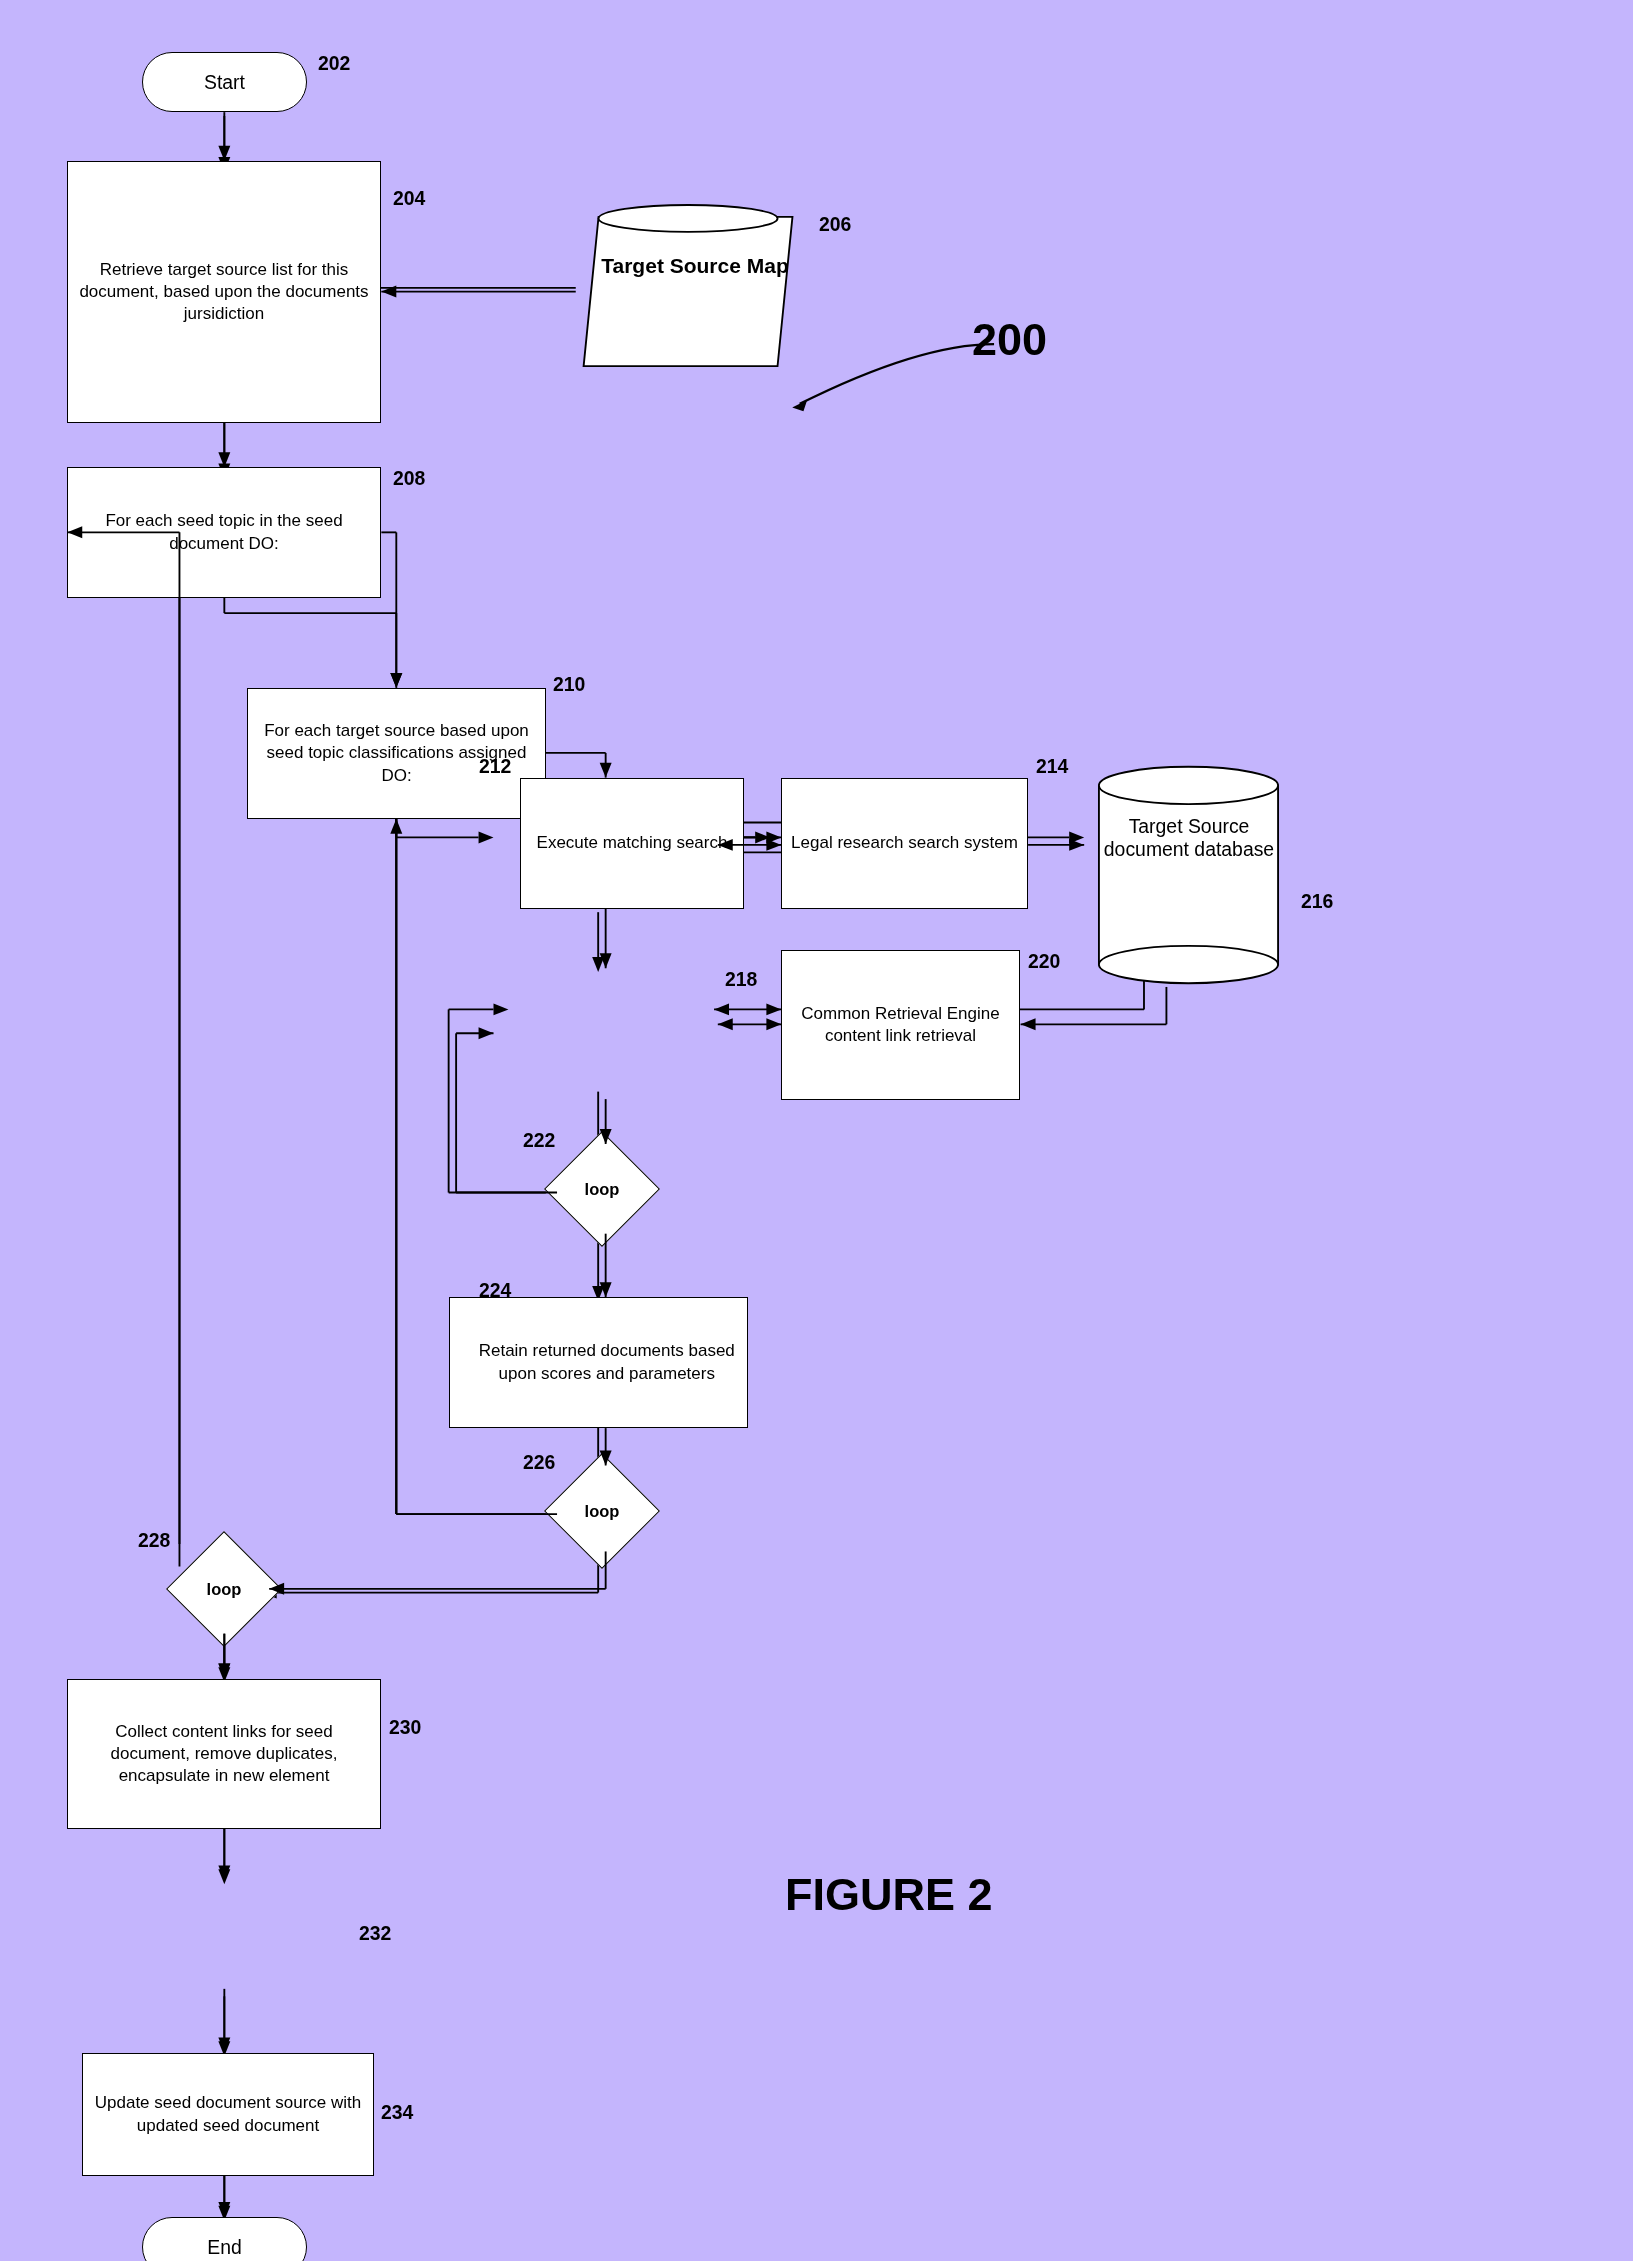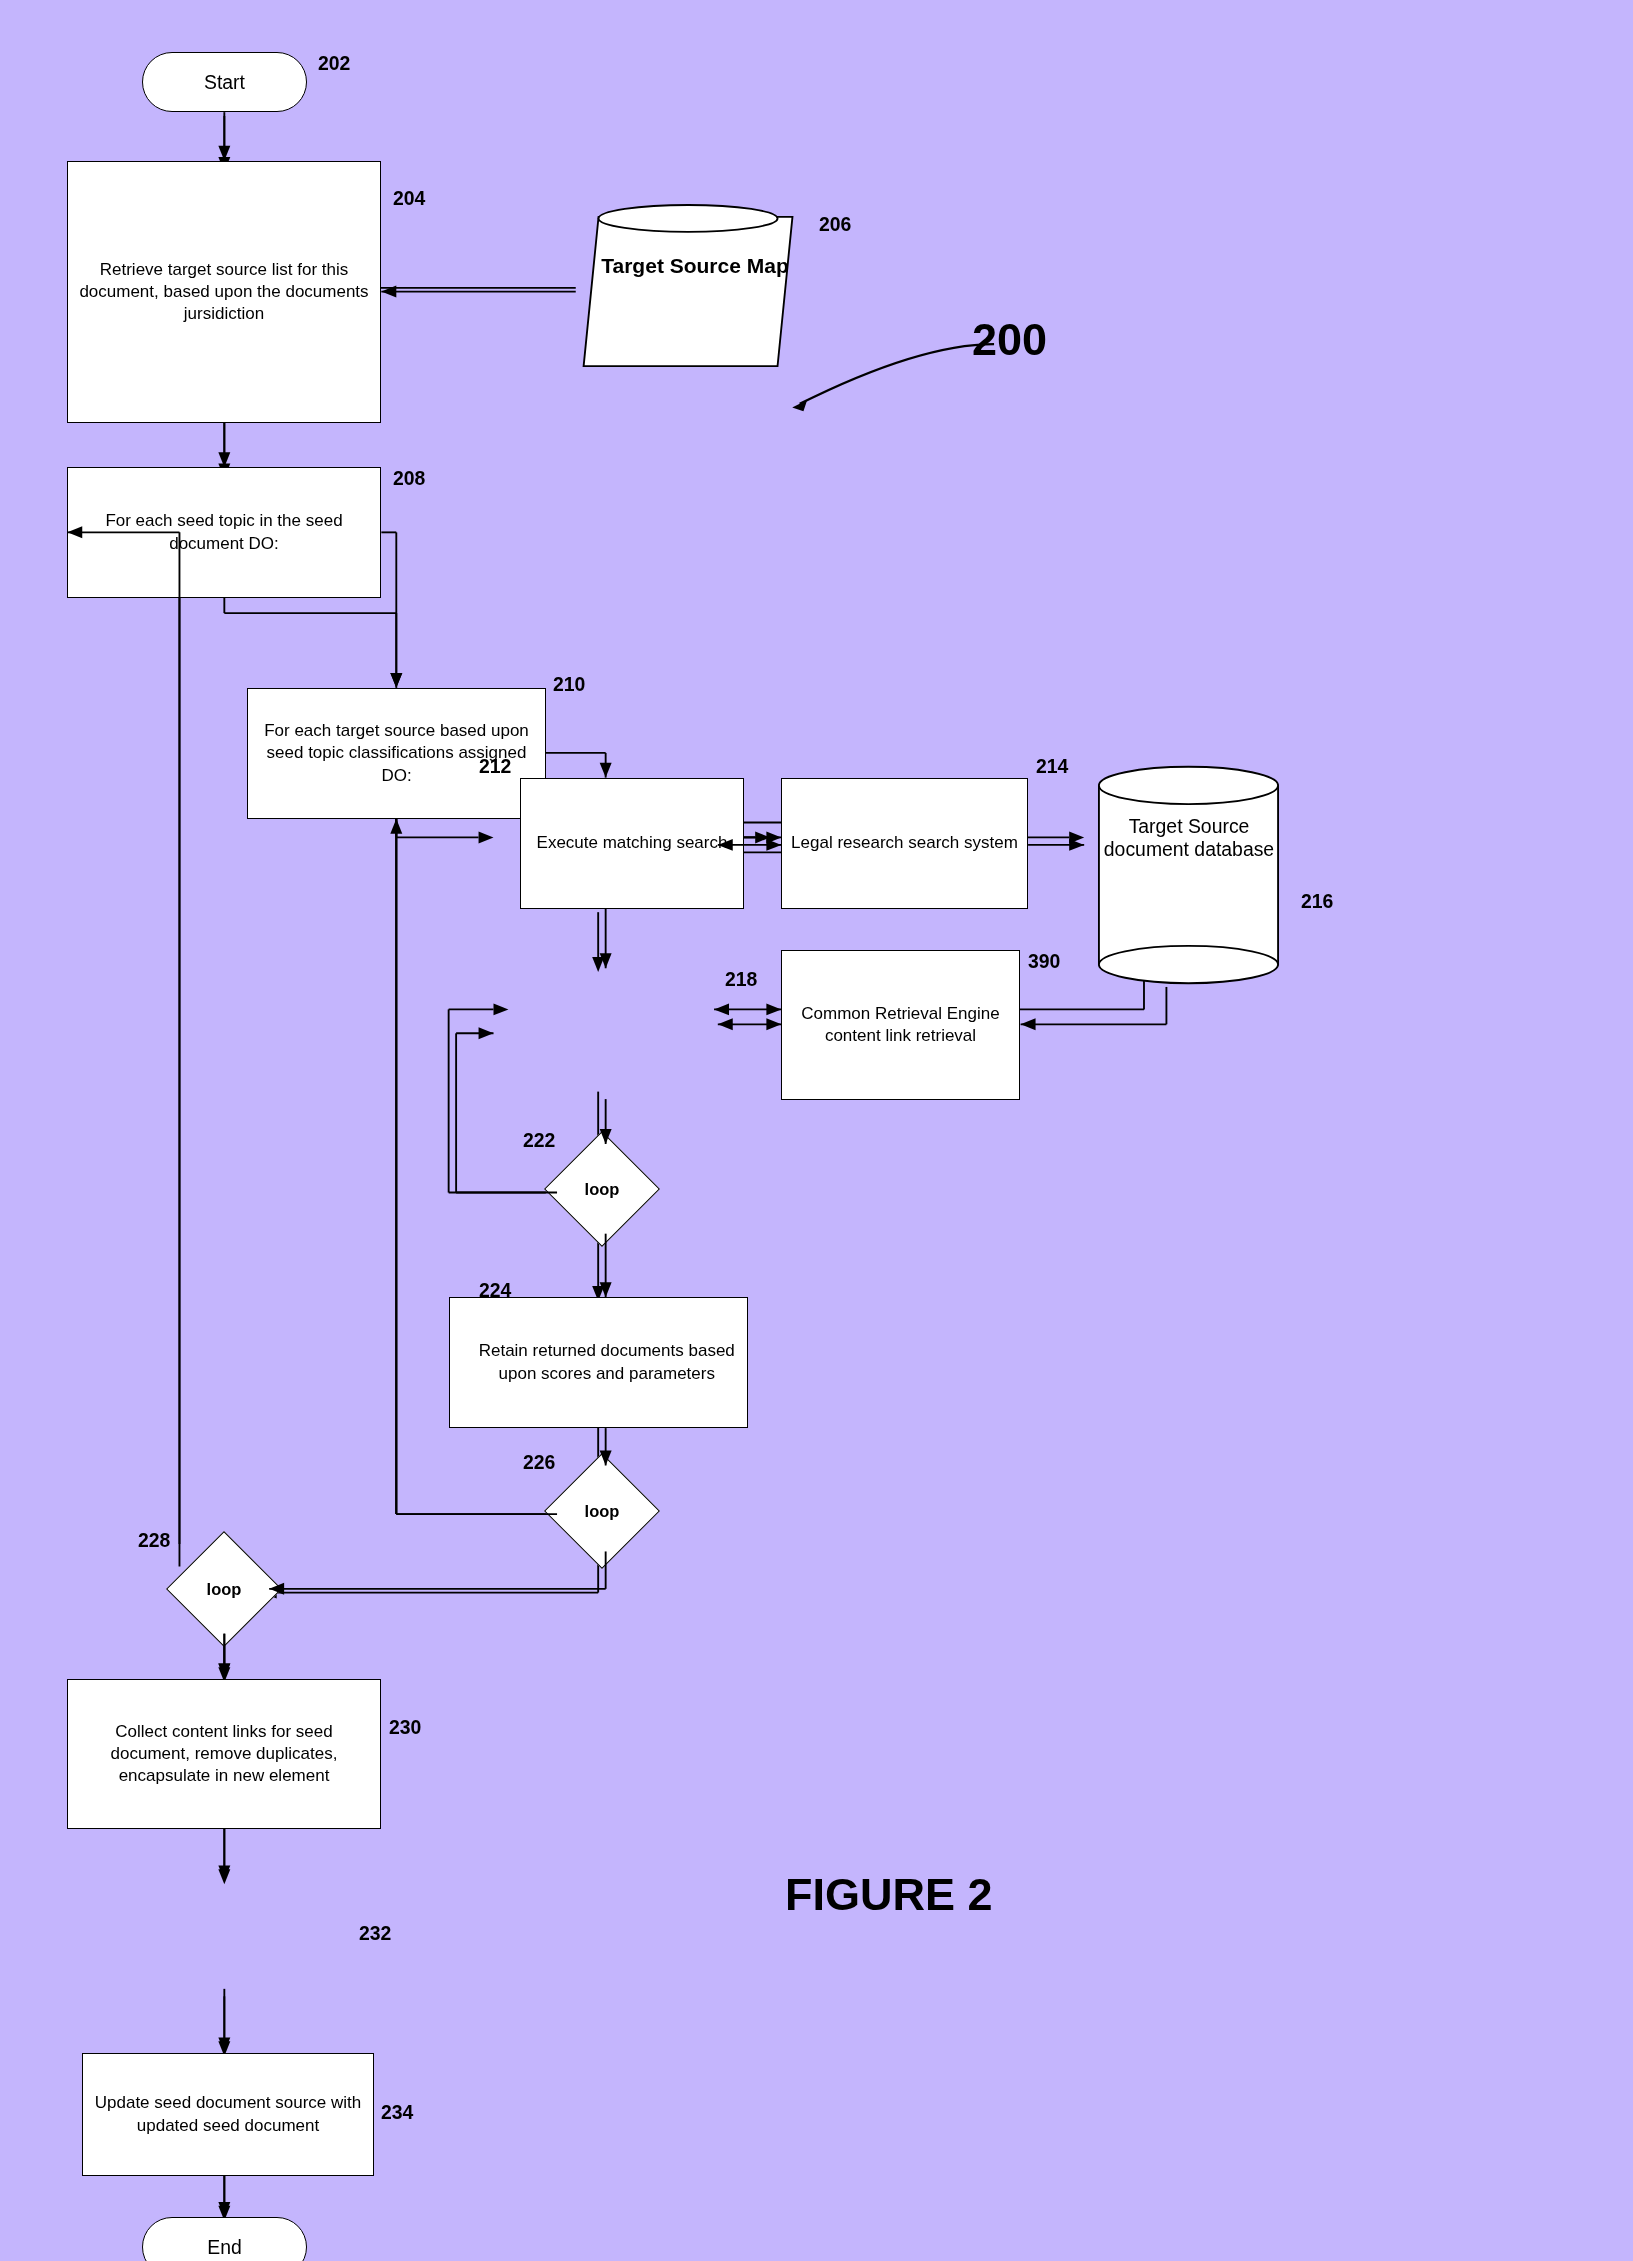--- a/index.html
+++ b/index.html
@@ -225,21 +225,21 @@
   <div style="position:absolute; left:1088px; top:815px; width:202px; text-align:center; font-size:19.4px;">
     <span>Target Source document database</span>
   </div>
   <div class="label-text" style="left:1301px; top:890px;">216</div>
 
   <div class="label-text" style="left:725px; top:968px;">218</div>
 
   <div class="flow-box" style="left:781px; top:950px; width:239px; height:150px;">
     <span>Common Retrieval Engine content link retrieval</span>
   </div>
-  <div class="label-text" style="left:1028px; top:950px;">390</div>
+  <div class="label-text" style="left:1028px; top:950px;">220</div>
 
   <div class="flow-diamond" style="left:557px; top:1144px;">
     <div class="flow-diamond-inner"></div>
     <span class="flow-diamond-text">loop</span>
   </div>
   <div class="label-text" style="left:523px; top:1129px;">222</div>
 
   <div class="flow-box" style="left:449px; top:1297px; width:299px; height:131px;padding-left:24px;">
     <span>Retain returned documents based upon scores and parameters</span>
   </div>

